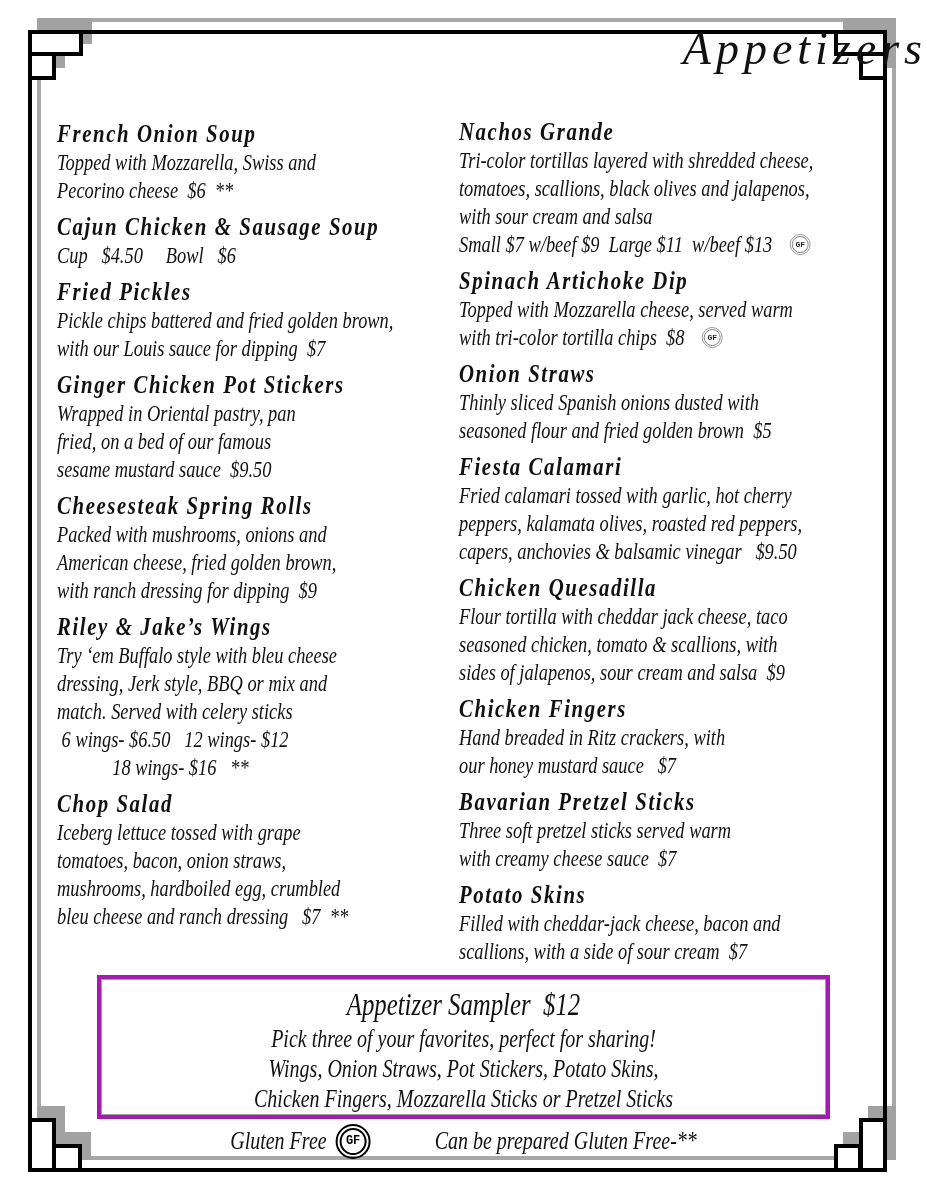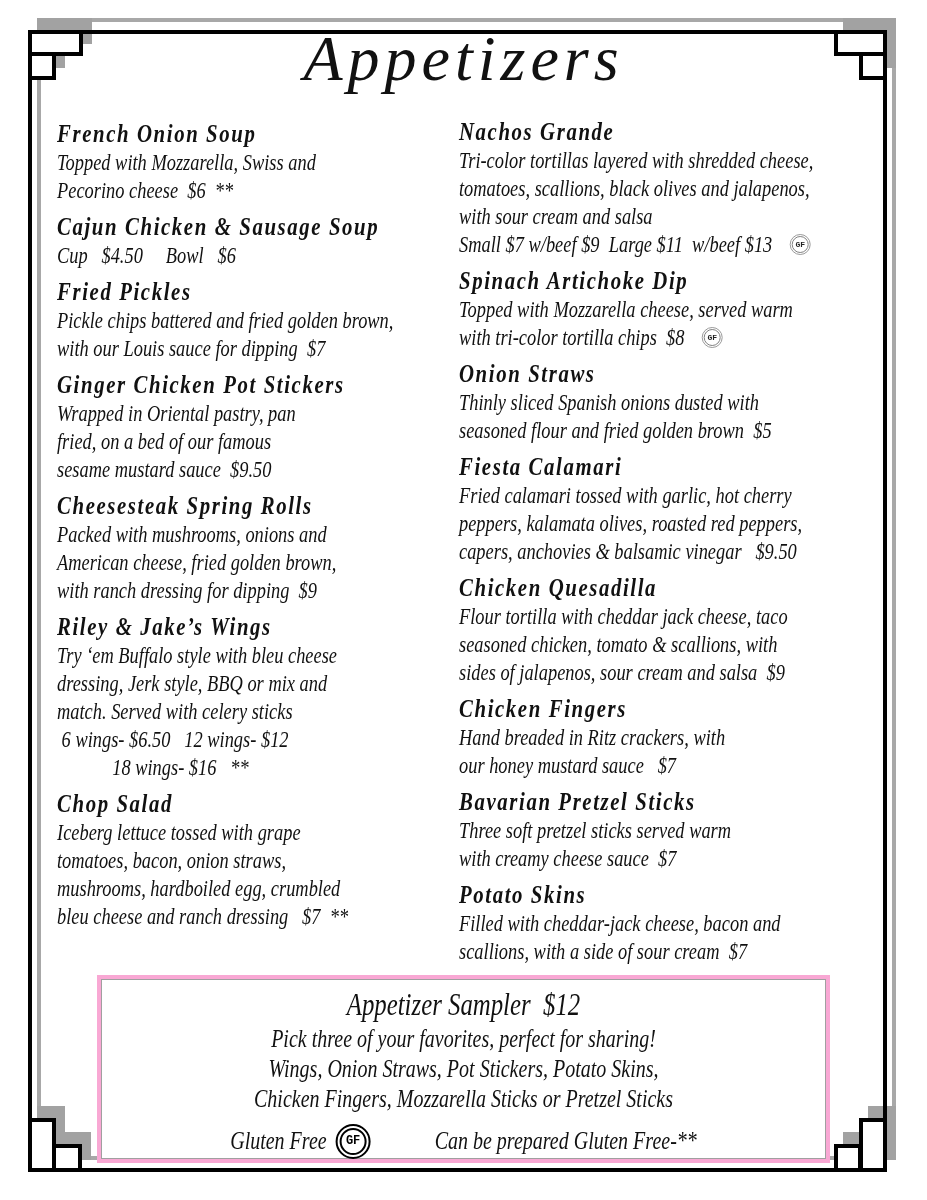--- a/index.html
+++ b/index.html
@@ -24,22 +24,22 @@
   .tl-big{left:28px;top:30px;width:55px;height:26px;}
   .tl-small{left:28px;top:52px;width:28px;height:28px;}
   .tr-big{left:834px;top:30px;width:53px;height:26px;}
   .tr-small{left:859px;top:52px;width:28px;height:28px;}
   .bl-big{left:28px;top:1118px;width:28px;height:54px;}
   .bl-small{left:52px;top:1144px;width:30px;height:28px;}
   .br-big{left:859px;top:1118px;width:28px;height:54px;}
   .br-small{left:834px;top:1144px;width:28px;height:28px;}
   
   .page-title{
-    position:absolute;left:0;right:0;top:22px;margin:0;text-align:center;
-    font-style:italic;font-weight:normal;font-size:64px;letter-spacing:5px;
+    position:absolute;left:0;right:0;top:22px;margin:0;text-align:right;
+    font-style:italic;font-weight:normal;font-size:46px;letter-spacing:5px;
   }
   
   .col{position:absolute;transform:scaleX(0.8);transform-origin:0 0;}
   .col-left{left:57px;top:118px;width:520px;}
   .col-right{left:459px;top:116px;width:540px;}
   .menu-item{margin-bottom:6px;}
   .item-name{
     font-style:italic;font-weight:bold;font-size:26px;line-height:31px;
     letter-spacing:2px;
   }
@@ -56,22 +56,22 @@
   .gf-small{
     width:15px;height:15px;border:1px solid #808080;outline:1px solid #9a9a9a;
     outline-offset:1px;font-size:8px;color:#222;margin-left:26px;position:relative;top:-2px;
   }
   .gf-large{
     width:23px;height:23px;border:2px solid #000;outline:2px solid #000;
     outline-offset:2px;font-size:12px;color:#000;margin-left:20px;margin-right:10px;
   }
   
   .sampler{
-    position:absolute;left:97px;top:975px;width:733px;height:188px;
-    border:4px solid #f9a8d4;box-sizing:border-box;
+    position:absolute;left:97px;top:975px;width:733px;height:144px;
+    border:4px solid #a21caf;box-sizing:border-box;
     box-shadow:inset 0 0 0 1px #a0a0a0;text-align:center;background:#fff;
   }
   .sampler-inner{transform:scaleX(0.8);transform-origin:50% 0;padding-top:7px;}
   .sampler-title{font-style:italic;font-size:31px;line-height:38px;white-space:pre-wrap;}
   .sampler-line{font-style:italic;font-size:25px;line-height:30px;}
   .legend-row{
     margin-top:13px;display:flex;align-items:center;justify-content:center;
     font-style:italic;font-size:25px;
   }
   .legend-note{margin-left:78px;}

